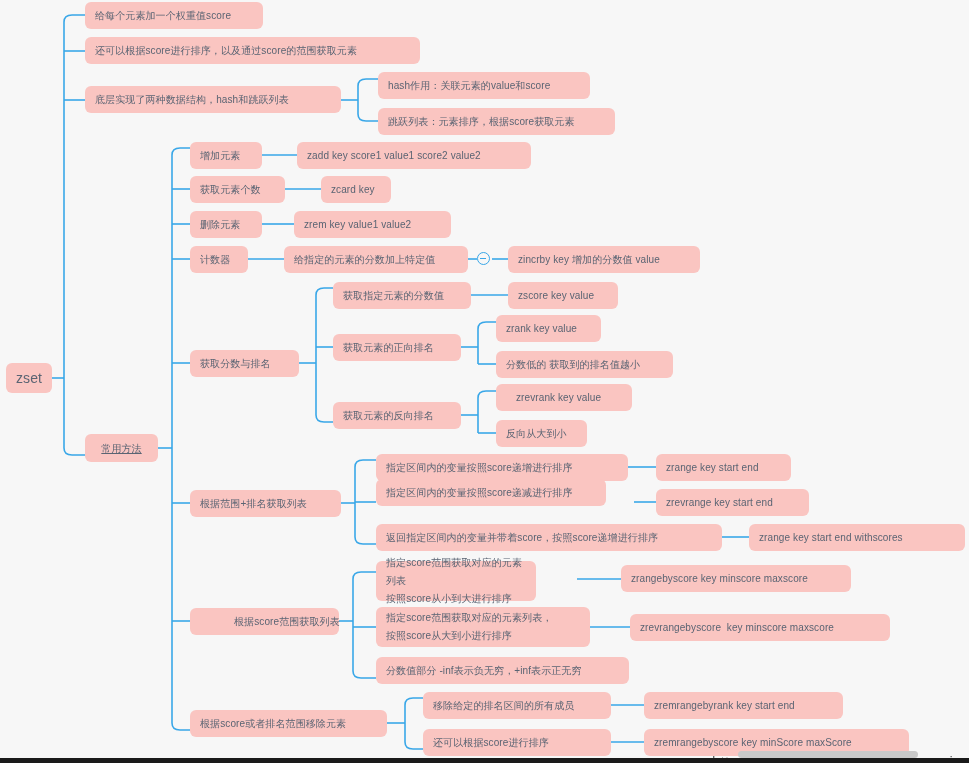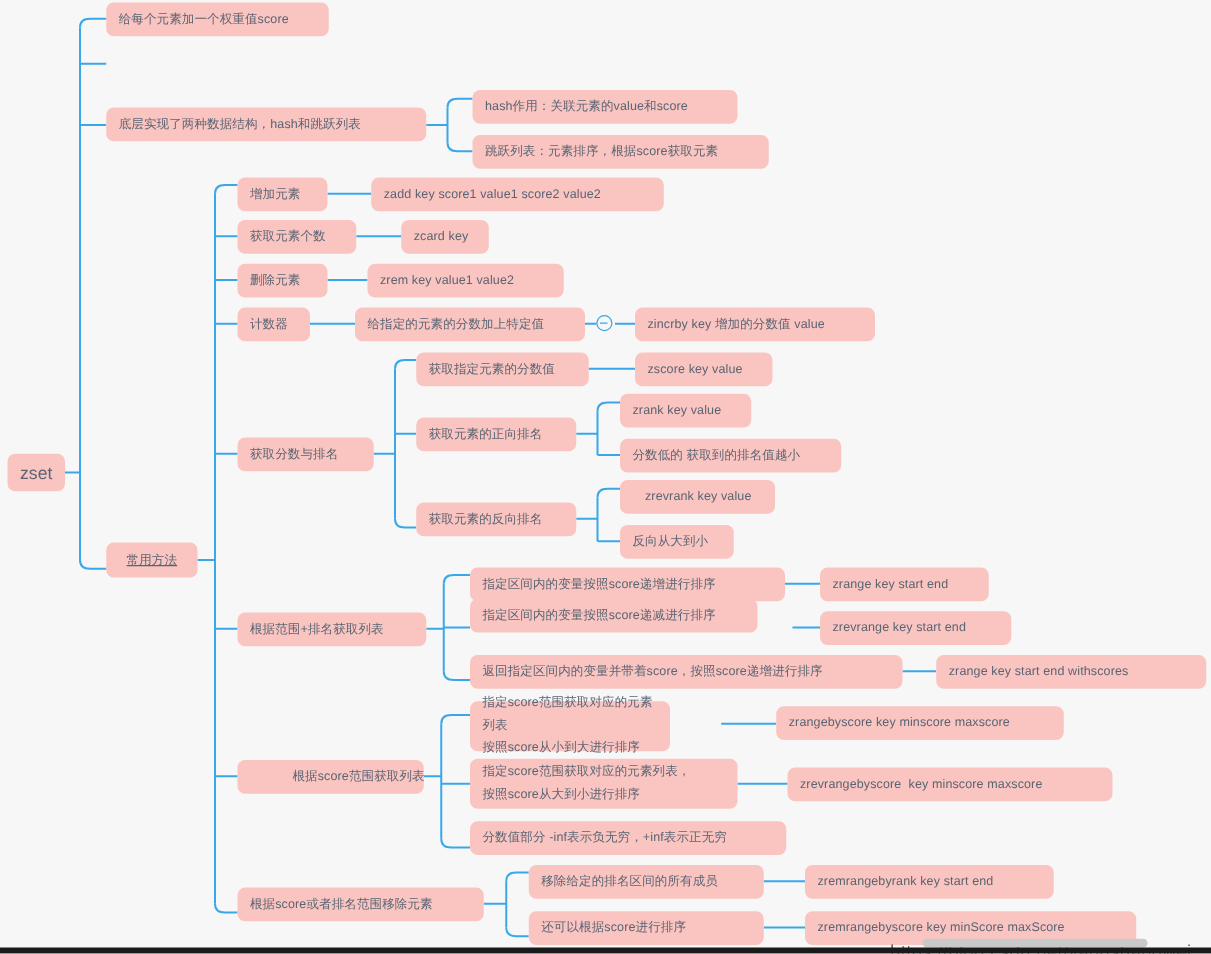--- a/index.html
+++ b/index.html
@@ -179,20 +179,23 @@
   </svg>
 
   <div class="node root" style="left:6px; top:363px; width:46px; height:30px; justify-content:center;">
     <span>zset</span>
   </div>
 
   <div class="node" style="left:85px; top:2px; width:178px; height:27px;">
     <span>给每个元素加一个权重值score</span>
   </div>
 
+  <div class="node" style="left:85px; top:37px; width:335px; height:27px;">
+    <span>还可以根据score进行排序，以及通过score的范围获取元素</span>
+  </div>
 
   <div class="node" style="left:85px; top:86px; width:256px; height:27px;">
     <span>底层实现了两种数据结构，hash和跳跃列表</span>
   </div>
 
   <div class="node" style="left:378px; top:72px; width:212px; height:27px;">
     <span>hash作用：关联元素的value和score</span>
   </div>
 
   <div class="node" style="left:378px; top:108px; width:237px; height:27px;">
@@ -252,21 +255,21 @@
   <div class="node" style="left:496px; top:315px; width:105px; height:27px;">
     <span>zrank key value</span>
   </div>
   <div class="node" style="left:496px; top:351px; width:177px; height:27px;">
     <span>分数低的 获取到的排名值越小</span>
   </div>
 
   <div class="node" style="left:333px; top:402px; width:128px; height:27px;">
     <span>获取元素的反向排名</span>
   </div>
-  <div class="node" style="left:496px; top:384px; width:124px; height:27px;padding-left:20px;">
+  <div class="node" style="left:496px; top:384px; width:136px; height:27px;padding-left:20px;">
     <span>zrevrank key value</span>
   </div>
   <div class="node" style="left:496px; top:420px; width:91px; height:27px;">
     <span>反向从大到小</span>
   </div>
 
   <div class="node" style="left:190px; top:490px; width:151px; height:27px;">
     <span>根据范围+排名获取列表</span>
   </div>
   <div class="node" style="left:376px; top:454px; width:252px; height:27px;">

